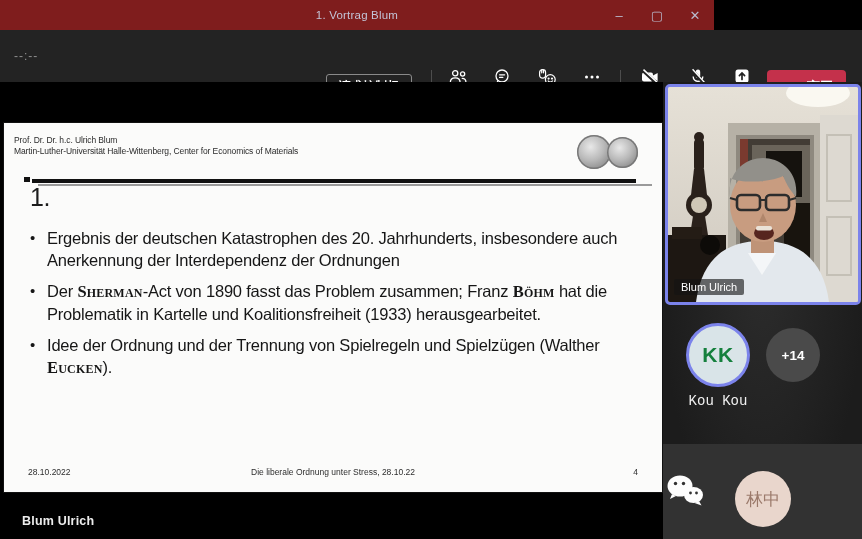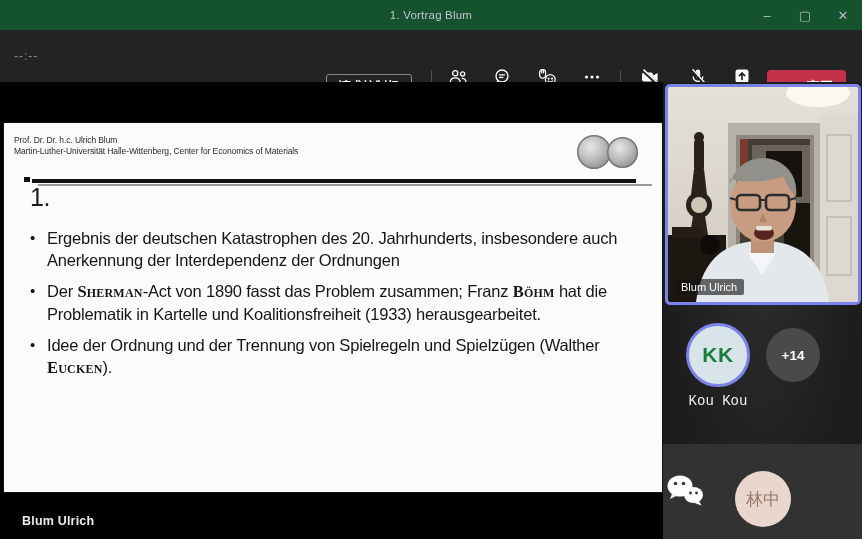--- a/index.html
+++ b/index.html
@@ -1,22 +1,22 @@
 <!DOCTYPE html>
 <html><head>
 <meta charset="utf-8">
 <style>
   * { margin:0; padding:0; box-sizing:border-box; }
   html,body { width:862px; height:539px; overflow:hidden; background:#000;
     font-family:"Liberation Sans", sans-serif; }
   #app { position:relative; width:862px; height:539px; }
 
   
-  .titlebar { position:absolute; top:0; left:0; width:862px; height:30px;
-    background:#14532d; display:flex; align-items:center; justify-content:center; }
+  .titlebar { position:absolute; top:0; left:0; width:714px; height:30px;
+    background:#7f1d1d; display:flex; align-items:center; justify-content:center; }
   .titlebar .wtitle { color:#c3c3d6; font-size:11.5px; letter-spacing:.2px; }
   .win-controls { position:absolute; right:0; top:0; height:30px; display:flex; }
   .win-btn { width:38px; height:30px; display:flex; align-items:center; justify-content:center;
     color:#b9b9cc; font-size:13px; cursor:default; }
 
   
   .toolbar { position:absolute; top:30px; left:0; width:862px; height:52px;
     background:#232323; display:flex; align-items:center; }
   .timer { position:absolute; left:14px; top:19px; color:#8f8f8f; font-size:12px; letter-spacing:1px; }
   .req-btn { position:absolute; left:326px; top:44px; height:25px; padding:0 12px;
@@ -238,20 +238,25 @@
           <div class="bullet">
             <span class="dot">•</span>
             <span><span>Der </span><span class="sc">Sherman</span><span>-Act von 1890 fasst das Problem zusammen; Franz </span><span class="sc">Böhm</span><span> hat die Problematik in Kartelle und Koalitionsfreiheit (1933) herausgearbeitet.</span></span>
           </div>
           <div class="bullet">
             <span class="dot">•</span>
             <span><span>Idee der Ordnung und der Trennung von Spielregeln und Spielzügen (Walther </span><span class="sc">Eucken</span><span>).</span></span>
           </div>
         </div>
 
+        <div class="slide-footer">
+          <span class="sf-date">28.10.2022</span>
+          <span class="sf-center">Die liberale Ordnung unter Stress, 28.10.22</span>
+          <span class="sf-page">4</span>
+        </div>
       </div>
 
       <div class="presenter-label">Blum Ulrich</div>
     </div>
 
     <div class="panel">
 
       <div class="thumb">
         <svg width="190" height="215" viewBox="0 0 190 215">
           <defs>

